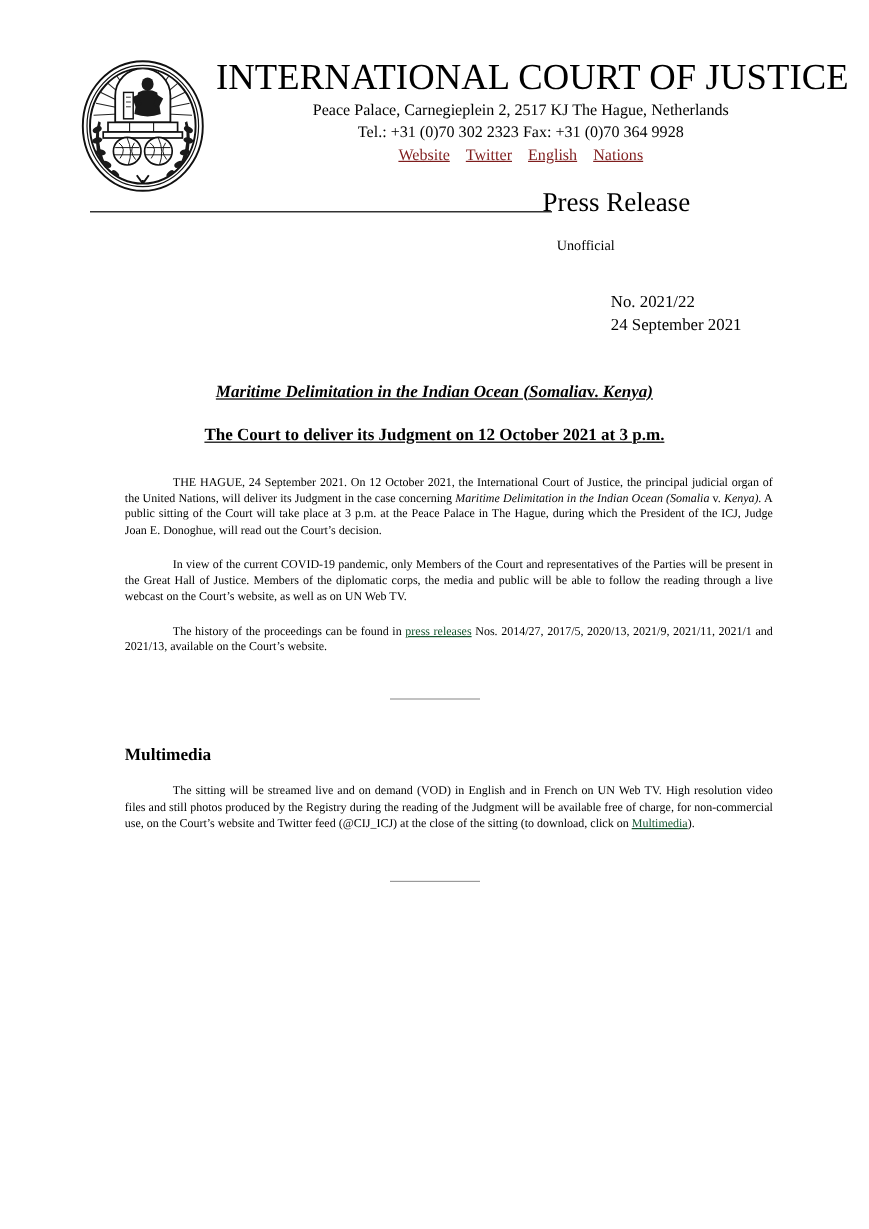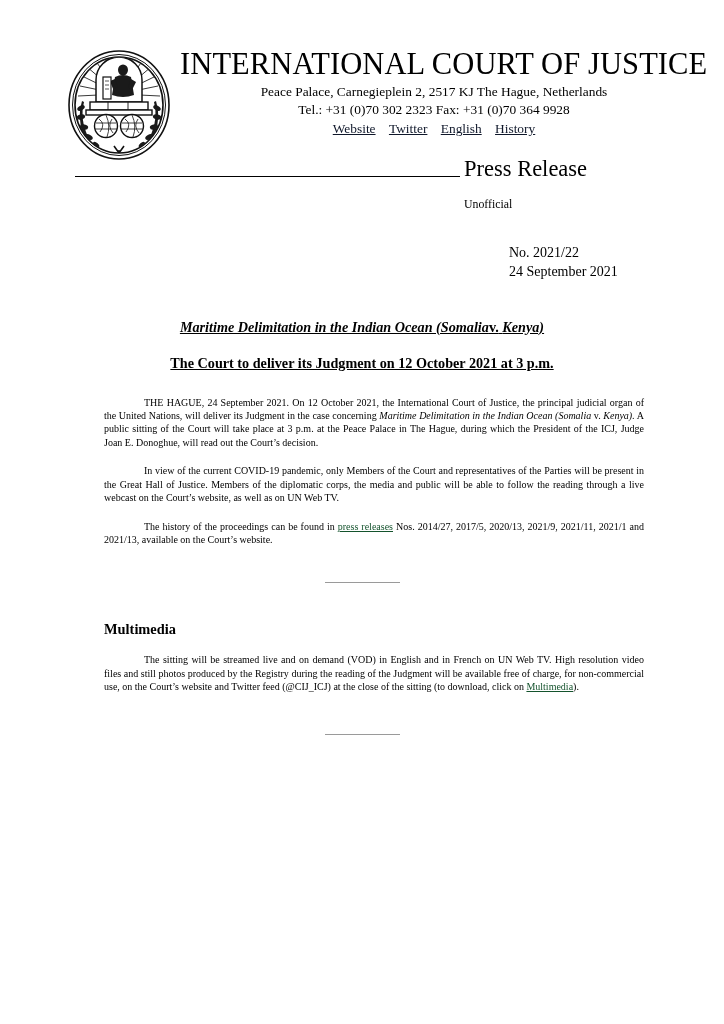--- a/index.html
+++ b/index.html
@@ -56,41 +56,41 @@
     margin-top: 3px;
   }
   .addr-line.second { margin-top: 0; }
 
   .social-links {
     margin-top: 1px;
     font-size: 13.4px;
     line-height: 1.35;
   }
   .social-links a {
-    color: #0f172a;
+    color: #7f1d1d;
     margin: 0 5px;
   }
 
   
   .release-bar {
     position: relative;
     height: 46px;
     margin-top: 18px;
   }
   .rule-line {
     position: absolute;
     left: 75px;
     top: 20px;
     width: 385px;
     height: 0;
     border-top: 1.3px solid #000;
   }
   .press-release {
     position: absolute;
-    left: 464px;
+    left: 452px;
     top: 0px;
     font-size: 22.5px;
     line-height: 1.15;
     white-space: nowrap;
   }
   .unofficial {
     position: absolute;
     left: 464px;
     top: 41px;
     font-size: 11.8px;
@@ -264,21 +264,21 @@
     </div>
 
     <div class="masthead">
       <div class="org-title">INTERNATIONAL COURT OF JUSTICE</div>
       <div class="addr-line">Peace Palace, Carnegieplein 2, 2517 KJ  The Hague, Netherlands</div>
       <div class="addr-line second">Tel.: +31 (0)70 302 2323   Fax: +31 (0)70 364 9928</div>
       <div class="social-links">
         <a href="#">Website</a>
         <a href="#">Twitter</a>
         <a href="#">English</a>
-        <a href="#">History</a>
+        <a href="#">Nations</a>
       </div>
     </div>
   </div>
 
   <div class="release-bar">
     <div class="rule-line"></div>
     <div class="press-release">Press Release</div>
     <div class="unofficial">Unofficial</div>
   </div>
 

